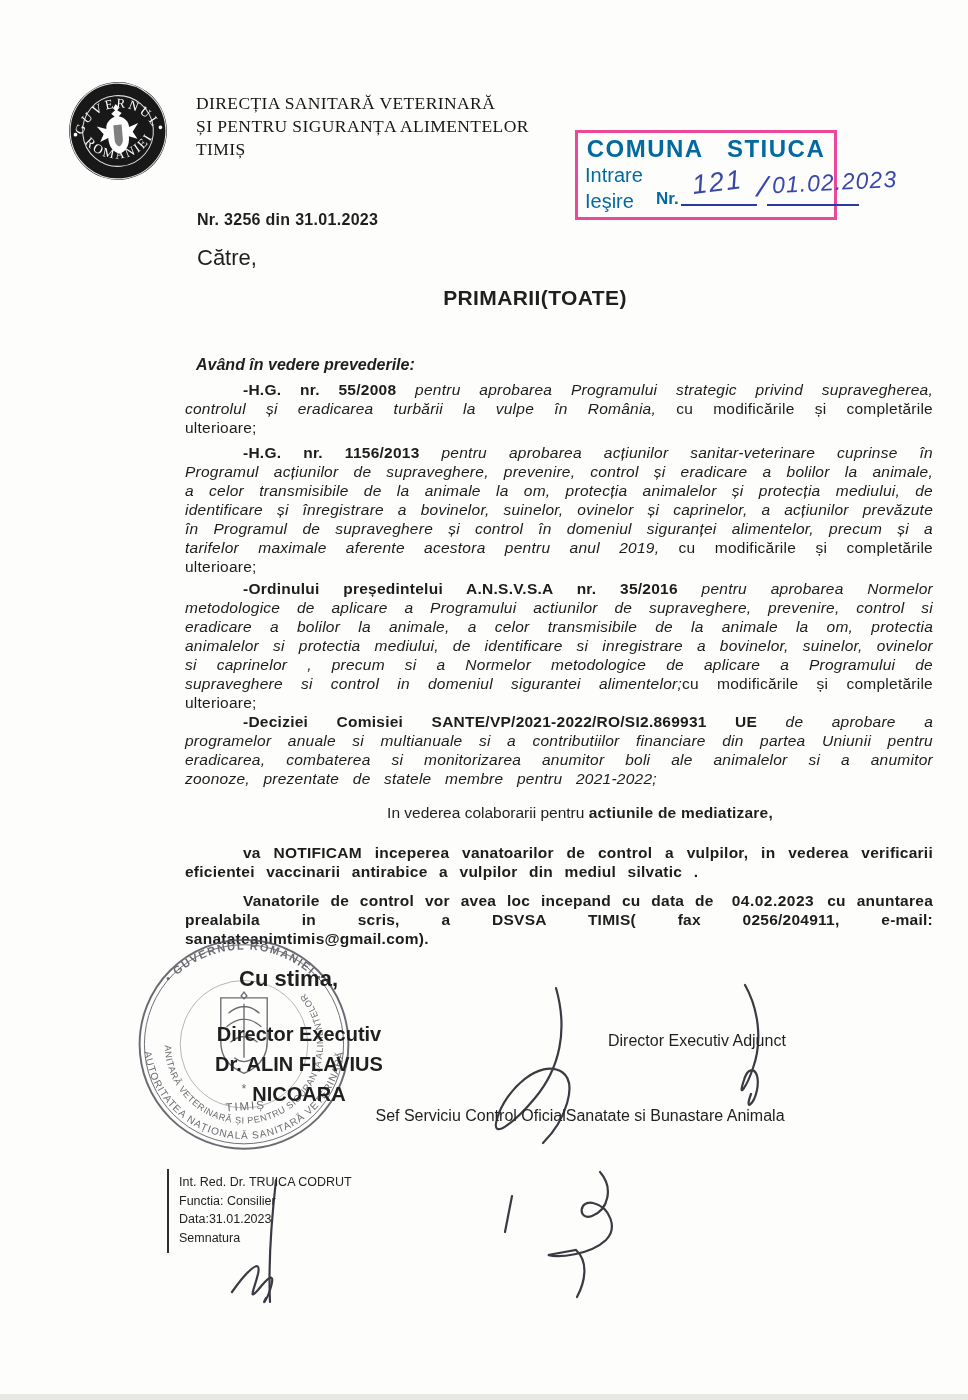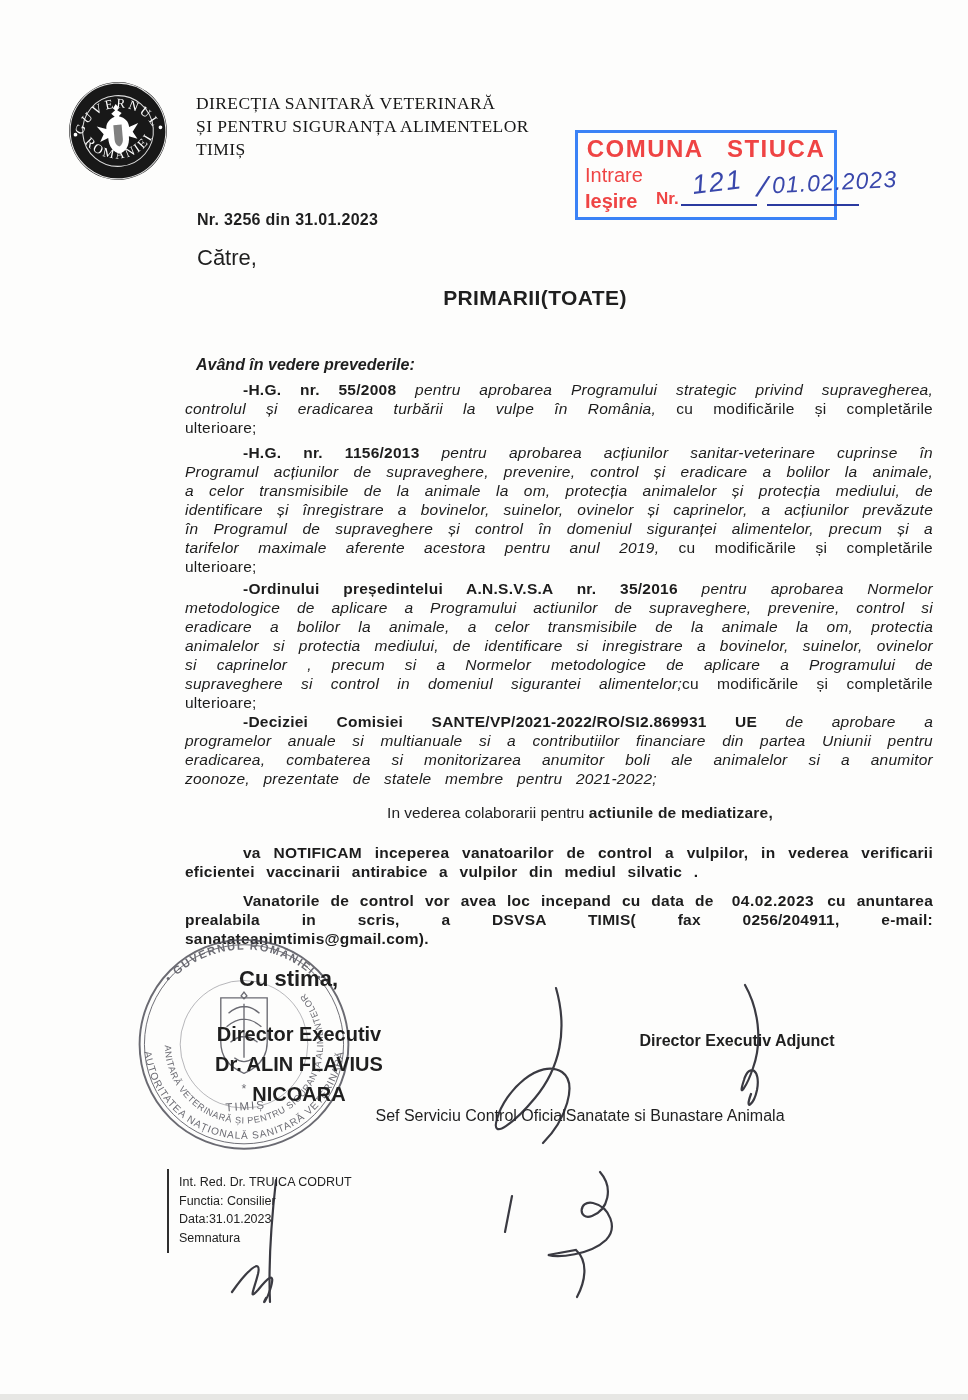--- a/index.html
+++ b/index.html
@@ -8,25 +8,25 @@
 
   
   .gov-logo{position:absolute;left:66px;top:76px;width:104px;height:110px;transform:rotate(-5deg);}
   .org{position:absolute;left:196px;top:92px;font-family:"Liberation Serif", serif;
        font-size:17.5px;line-height:23px;letter-spacing:.4px;color:#161616;}
   .ref-number{position:absolute;left:197px;top:211px;font-size:16px;font-weight:600;letter-spacing:.3px;}
   .salutation{position:absolute;left:197px;top:245px;font-size:22px;}
 
   
   .reg-stamp{position:absolute;left:575px;top:130px;width:256px;height:84px;
-             border:3px solid #3b82f6;color:#ef4444;}
+             border:3px solid #ec4899;color:#0369a1;}
   .rs-title{position:absolute;left:0;right:0;top:2px;text-align:center;font-size:24px;font-weight:bold;
             letter-spacing:1.5px;word-spacing:16px;white-space:nowrap;}
   .rs-in{position:absolute;left:7px;top:31px;font-size:20px;font-weight:500;}
-  .rs-out{position:absolute;left:7px;top:57px;font-size:20px;font-weight:700;}
+  .rs-out{position:absolute;left:7px;top:57px;font-size:20px;font-weight:400;}
   .rs-nr{position:absolute;left:78px;top:56px;font-size:17px;font-weight:700;}
   .hw{position:absolute;color:#3947ab;font-style:italic;font-weight:500;white-space:nowrap;}
   .hw-nr{left:692px;top:167px;font-size:27px;transform:rotate(-7deg);letter-spacing:2px;}
   .hw-sep{left:758px;top:170px;font-size:30px;transform:rotate(8deg);}
   .hw-date{left:772px;top:169px;font-size:23px;transform:rotate(-3deg);letter-spacing:1px;}
   .hw-line{position:absolute;border-bottom:2px solid #2b3aa0;height:0;}
   .hw-line1{left:681px;top:204px;width:76px;}
   .hw-line2{left:767px;top:204px;width:92px;}
 
   .recipient{position:absolute;left:300px;top:286px;width:470px;text-align:center;
@@ -45,22 +45,22 @@
   .mediation{position:absolute;left:260px;top:804px;width:640px;text-align:center;font-size:15.5px;}
   .mediation b{letter-spacing:.2px;}
   .notify{top:843px;text-indent:58px;font-weight:bold;word-spacing:7px;}
   .schedule{top:891px;text-indent:58px;font-weight:bold;word-spacing:6px;}
   .sdate{margin:0 13px 0 18px;letter-spacing:.5px;}
 
   
   .closing{position:absolute;left:239px;top:966px;font-size:22px;font-weight:600;}
   .sig-left{position:absolute;left:168px;top:1019px;width:262px;text-align:center;
             font-size:20px;font-weight:bold;line-height:30px;}
-  .sig-right{position:absolute;left:608px;top:1026px;width:258px;text-align:center;
-             font-size:16px;font-weight:bold;line-height:30px;}
+  .sig-right{position:absolute;left:608px;top:1026px;width:258px;text-align:left;
+             font-size:16px;font-weight:normal;line-height:30px;}
   .sig-center{position:absolute;left:300px;top:1104px;width:560px;text-align:center;
               font-size:16px;font-weight:normal;line-height:24px;}
 
   .round-stamp{position:absolute;left:122px;top:936px;width:244px;height:232px;opacity:.82;}
 
   
   .foot-line{position:absolute;left:167px;top:1169px;width:2px;height:84px;background:#2e2e2e;}
   .footer{position:absolute;left:179px;top:1173px;font-size:12.5px;font-weight:normal;
           line-height:18.5px;color:#222;}
 

